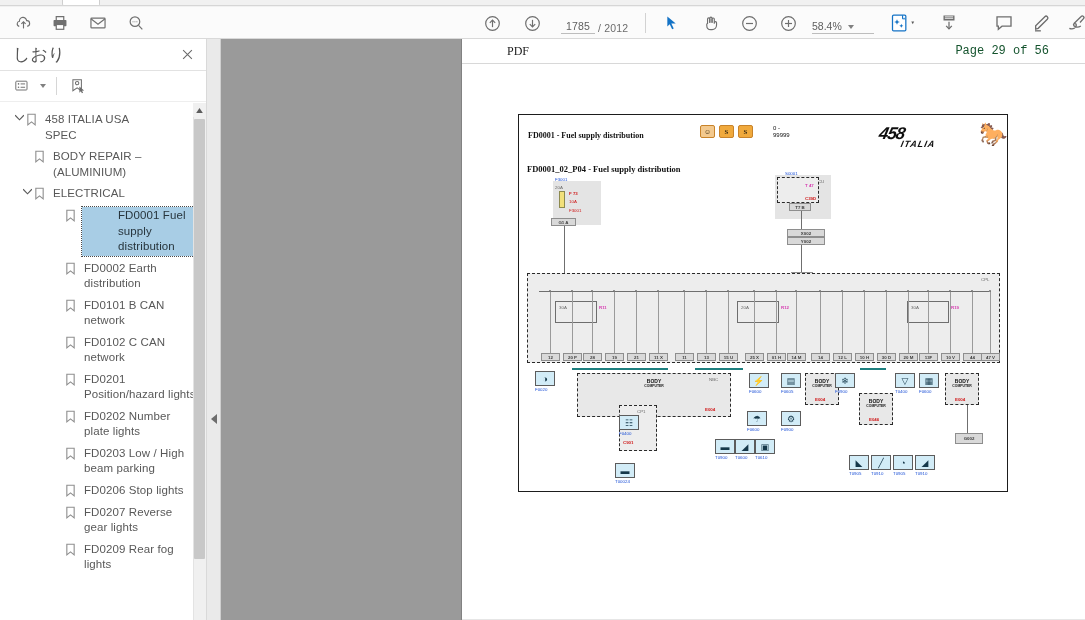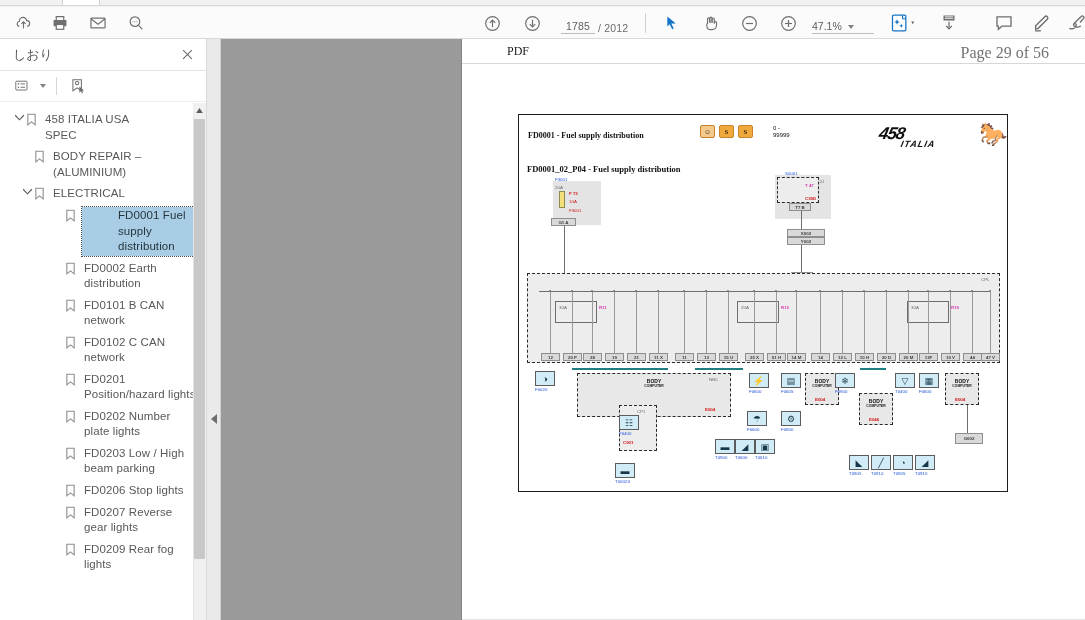--- a/index.html
+++ b/index.html
@@ -35,21 +35,21 @@
              border-bottom:1px solid #bdbdbd; padding-bottom:1px; }
   .zoomval { font-size:10.5px; color:#5e5e5e; }
   .caret { width:0;height:0;border-left:3.5px solid transparent;border-right:3.5px solid transparent;
            border-top:4px solid #808080; margin-bottom:3px; }
 
   
   .panel { position:absolute; left:0; top:39px; width:207px; height:581px;
            background:#ffffff; border-right:1px solid #d9d9d9; }
   .panel-head { position:relative; height:32px; border-bottom:1px solid #e2e2e2;
                 display:flex; align-items:center; }
-  .panel-title { margin-left:13px; font-size:13px; color:#555; }
+  .panel-title { margin-left:13px; font-size:17px; color:#555; }
   .panel-close { position:absolute; right:10px; top:8px; width:16px; height:16px; cursor:pointer; color:#6b6b6b; }
   .panel-tools { position:relative; height:31px; border-bottom:1px solid #eee;
                  display:flex; align-items:center; padding-left:12px; gap:6px; }
   .pt-btn { width:22px; height:20px; display:flex; align-items:center; justify-content:center;
             color:#6d6d6d; cursor:pointer; }
   .pt-sep { width:1px; height:18px; background:#d6d6d6; margin:0 4px; }
 
   
   .tree { position:absolute; left:0; top:64px; width:206px; height:517px; overflow:hidden; }
   .tree-inner { padding-top:6px; }
@@ -79,22 +79,22 @@
                  display:flex; align-items:center; justify-content:center; cursor:pointer; }
 
   
   .viewport { position:absolute; left:221px; top:39px; width:864px; height:581px; background:#9a9a9a; overflow:hidden; }
   .page-left-gutter { position:absolute; left:0; top:0; width:240px; height:581px; background:#9a9a9a; }
   .page { position:absolute; left:240px; top:0; width:624px; height:581px; background:#ffffff;
           border-left:1px solid #828282; }
   .page-hdr { position:relative; height:25px; border-bottom:1px solid #d8d8d8; }
   .page-hdr .pdf-tag { position:absolute; left:45px; top:5px; font-family:"Liberation Serif", serif;
                        font-size:12px; color:#1a1a1a; }
-  .page-hdr .pgno { position:absolute; right:36px; top:5px; font-family:Liberation Serif, serif;
-                    font-size:16px; color:#737373; }
+  .page-hdr .pgno { position:absolute; right:36px; top:5px; font-family:Liberation Mono, monospace;
+                    font-size:12px; color:#14532d; }
 
   
   .sheet { position:absolute; left:56px; top:75px; width:490px; height:378px;
            background:#ffffff; border:1px solid #1d1d1d; overflow:hidden; }
   .dg-title { position:absolute; left:9px; top:16px; font-family:"Liberation Serif", serif;
               font-size:8px; font-weight:bold; color:#111; white-space:nowrap; }
   .dg-sub { position:absolute; left:8px; top:49px; font-family:"Liberation Serif", serif;
             font-size:8.5px; font-weight:bold; color:#111; white-space:nowrap; }
   .badges { position:absolute; left:181px; top:10px; display:flex; align-items:center; gap:4px; }
   .badge { width:15px; height:13px; background:#f0a93c; border:1px solid #c8832a; border-radius:2px;
@@ -234,21 +234,21 @@
 
     <div class="tb-ico" style="left:775px;">
       <svg width="19" height="19" viewBox="0 0 24 24" fill="none" stroke="#6e6e6e" stroke-width="1.5">
         <circle cx="12" cy="12" r="8.6"></circle>
           <path d="M7.6 12h8.8"></path>
           <path d="M12 7.6v8.8"></path>
       </svg>
     </div>
 
     <div class="zoombox" style="left:812px; width:62px;">
-      <span class="zoomval">47.1%</span>
+      <span class="zoomval">58.4%</span>
       <span class="caret"></span>
     </div>
 
     <div class="tb-ico" style="left:888px; width:34px;">
       <svg width="30" height="20" viewBox="0 0 36 24">
         <rect x="3" y="2.6" width="16" height="18.8" rx="1.4" fill="#fff" stroke="#1473c6" stroke-width="1.5"></rect>
         <path d="M15 2.6v4.4h4" fill="#cfe4f6" stroke="#1473c6" stroke-width="1.2"></path>
         <path d="M8.4 7.4l1 2.4 2.4 1-2.4 1-1 2.4-1-2.4-2.4-1 2.4-1z" fill="#1473c6"></path>
         <path d="M13.6 13l.7 1.7 1.7.7-1.7.7-.7 1.7-.7-1.7-1.7-.7 1.7-.7z" fill="#1473c6"></path>
         <path d="M25.6 10.2l3.4 0-1.7 3.2z" fill="#5a5a5a"></path>

